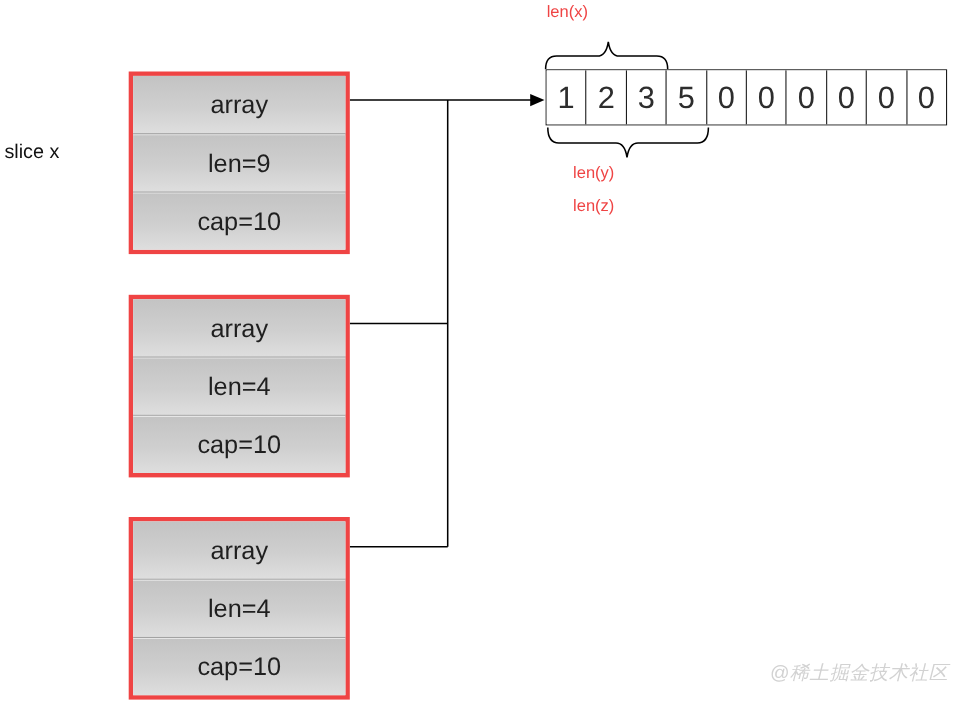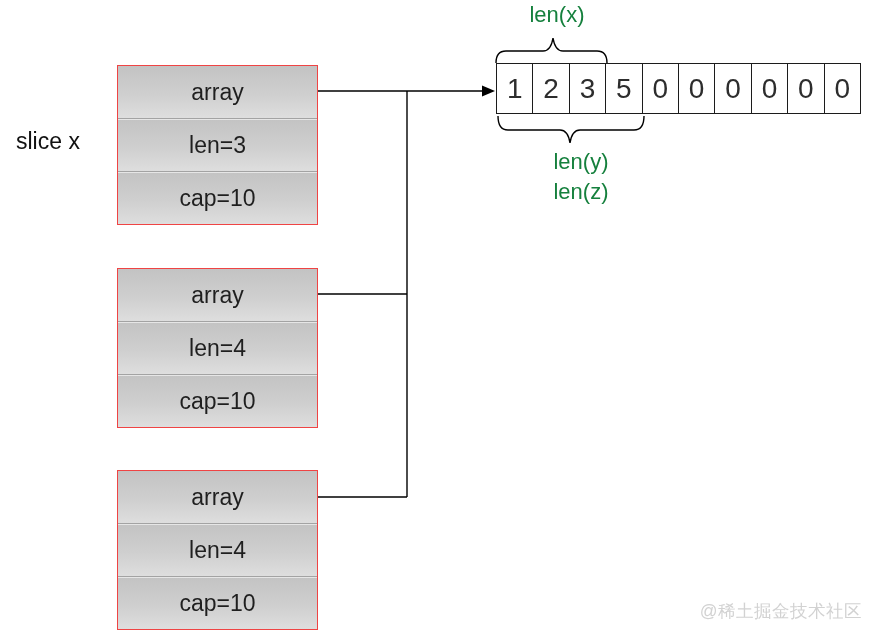--- a/index.html
+++ b/index.html
@@ -11,39 +11,39 @@
     font-family: "Liberation Sans", "DejaVu Sans", sans-serif;
     color: #1c1c1c;
     overflow: hidden;
   }
 
   
   .slice-box {
     position: absolute;
     left: 117px;
     width: 201px;
-    border: 1px solid #ef4444;
+    border: 4px solid #ef4444;
     box-sizing: border-box;
   }
   .slice-row {
     height: 52px;
     line-height: 52px;
     text-align: center;
     font-size: 23px;
     color: #1f1f1f;
     background: linear-gradient(180deg, #c3c3c3 0%, #cfcfcf 55%, #dedede 100%);
   }
   .slice-row + .slice-row { border-top: 1px solid #a3a3a3; box-shadow: inset 0 1px 0 #e6e6e6; }
 
   .slice-label {
     position: absolute;
-    left: 16px;
+    left: 4px;
     width: 92px;
     text-align: left;
-    font-size: 23px;
+    font-size: 18px;
     color: #111;
   }
 
   
   .array-box {
     position: absolute;
     left: 496px;
     top: 63px;
     display: flex;
     border: 1.5px solid #1c1c1c;
@@ -57,34 +57,35 @@
     text-align: center;
     font-size: 28px;
     font-weight: 400;
     color: #2d2d2d;
     background: #ffffff;
   }
   .cell + .cell { border-left: 1.4px solid #1c1c1c; }
 
   .anno {
     position: absolute;
-    font-size: 22px;
-    color: #15803d;
-    text-align: center;
+    font-size: 15px;
+    color: #ef4444;
+    text-align: left;
   }
 
   #svg-overlay { position: absolute; left: 0; top: 0; pointer-events: none; }
 
   .watermark {
     position: absolute;
     right: 21px;
     top: 599px;
     font-size: 17.5px;
     color: #d2d2d2;
     letter-spacing: 0.5px;
+    font-style: italic;
   }
 </style>
 </head>
 <body>
 
 <div id="canvas">
 
   <svg id="svg-overlay" width="883" height="643" viewBox="0 0 883 643">
 
     <line x1="318" y1="91" x2="483" y2="91" stroke="#000" stroke-width="1.4"></line>
@@ -98,21 +99,21 @@
     <polygon points="495,91 482,85.5 482,96.5" fill="#000"></polygon>
 
     <path d="M496 63 Q496 51 506 51 L543 51 Q551 51 553 38 Q555 51 563 51 L597 51 Q607 51 607 63" fill="none" stroke="#000" stroke-width="1.4"></path>
 
     <path d="M498 116 Q498 130 508 130 L560 130 Q568 130 570 143 Q572 130 580 130 L634 130 Q644 130 644 116" fill="none" stroke="#000" stroke-width="1.4"></path>
   </svg>
 
   <div class="slice-label" style="top:128px">slice x</div>
   <div class="slice-box" style="top:65px">
     <div class="slice-row">array</div>
-    <div class="slice-row">len=3</div>
+    <div class="slice-row">len=9</div>
     <div class="slice-row">cap=10</div>
   </div>
 
   <div class="slice-box" style="top:268px">
     <div class="slice-row">array</div>
     <div class="slice-row">len=4</div>
     <div class="slice-row">cap=10</div>
   </div>
 
   <div class="slice-box" style="top:470px">

